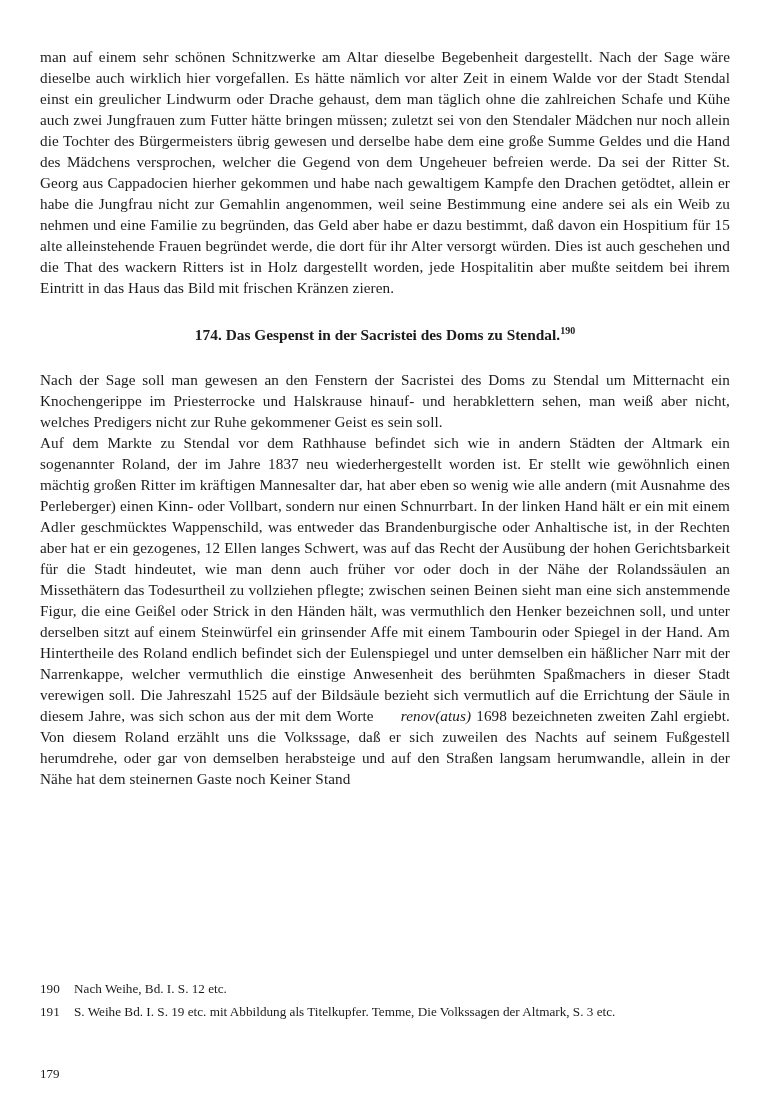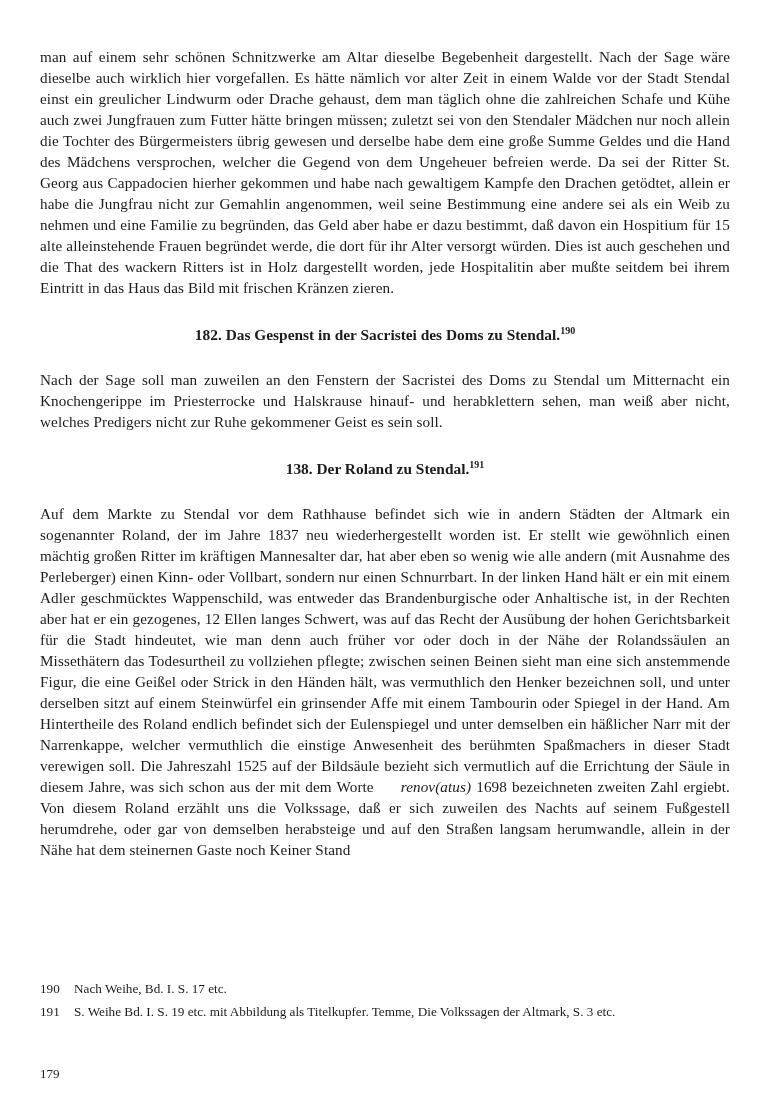--- a/index.html
+++ b/index.html
@@ -74,35 +74,34 @@
 </style>
 </head>
 <body>
 
 <div class="page">
 
   <div class="main-text">
 
     <p class="body">man auf einem sehr schönen Schnitzwerke am Altar dieselbe Begebenheit dargestellt. Nach der Sage wäre dieselbe auch wirklich hier vorgefallen. Es hätte nämlich vor alter Zeit in einem Walde vor der Stadt Stendal einst ein greulicher Lindwurm oder Drache gehaust, dem man täglich ohne die zahlreichen Schafe und Kühe auch zwei Jungfrauen zum Futter hätte bringen müssen; zuletzt sei von den Stendaler Mädchen nur noch allein die Tochter des Bürgermeisters übrig gewesen und derselbe habe dem eine große Summe Geldes und die Hand des Mädchens versprochen, welcher die Gegend von dem Ungeheuer befreien werde. Da sei der Ritter St. Georg aus Cappadocien hierher gekommen und habe nach gewaltigem Kampfe den Drachen getödtet, allein er habe die Jungfrau nicht zur Gemahlin angenommen, weil seine Bestimmung eine andere sei als ein Weib zu nehmen und eine Familie zu begründen, das Geld aber habe er dazu bestimmt, daß davon ein Hospitium für 15 alte alleinstehende Frauen begründet werde, die dort für ihr Alter versorgt würden. Dies ist auch geschehen und die That des wackern Ritters ist in Holz dargestellt worden, jede Hospitalitin aber mußte seitdem bei ihrem Eintritt in das Haus das Bild mit frischen Kränzen zieren.</p>
 
-    <h2 class="heading"><span>182. Das Gespenst in der Sacristei des Doms zu Stendal.</span><sup>190</sup></h2>
+    <h2 class="heading"><span>174. Das Gespenst in der Sacristei des Doms zu Stendal.</span><sup>190</sup></h2>
 
-    <p class="body">Nach der Sage soll man zuweilen an den Fenstern der Sacristei des Doms zu Stendal um Mitternacht ein Knochengerippe im Priesterrocke und Halskrause hinauf- und herabklettern sehen, man weiß aber nicht, welches Predigers nicht zur Ruhe gekommener Geist es sein soll.</p>
+    <p class="body">Nach der Sage soll man gewesen an den Fenstern der Sacristei des Doms zu Stendal um Mitternacht ein Knochengerippe im Priesterrocke und Halskrause hinauf- und herabklettern sehen, man weiß aber nicht, welches Predigers nicht zur Ruhe gekommener Geist es sein soll.</p>
 
-    <h2 class="heading"><span>138. Der Roland zu Stendal.</span><sup>191</sup></h2>
 
     <p class="body"><span>Auf dem Markte zu Stendal vor dem Rathhause befindet sich wie in andern Städten der Altmark ein sogenannter Roland, der im Jahre 1837 neu wiederhergestellt worden ist. Er stellt wie gewöhnlich einen mächtig großen Ritter im kräftigen Mannesalter dar, hat aber eben so wenig wie alle andern (mit Ausnahme des Perleberger) einen Kinn- oder Vollbart, sondern nur einen Schnurrbart. In der linken Hand hält er ein mit einem Adler geschmücktes Wappenschild, was entweder das Brandenburgische oder Anhaltische ist, in der Rechten aber hat er ein gezogenes, 12 Ellen langes Schwert, was auf das Recht der Ausübung der hohen Gerichtsbarkeit für die Stadt hindeutet, wie man denn auch früher vor oder doch in der Nähe der Rolandssäulen an Missethätern das Todesurtheil zu vollziehen pflegte; zwischen seinen Beinen sieht man eine sich anstemmende Figur, die eine Geißel oder Strick in den Händen hält, was vermuthlich den Henker bezeichnen soll, und unter derselben sitzt auf einem Steinwürfel ein grinsender Affe mit einem Tambourin oder Spiegel in der Hand. Am Hintertheile des Roland endlich befindet sich der Eulenspiegel und unter demselben ein häßlicher Narr mit der Narrenkappe, welcher vermuthlich die einstige Anwesenheit des berühmten Spaßmachers in dieser Stadt verewigen soll. Die Jahreszahl 1525 auf der Bildsäule bezieht sich vermutlich auf die Errichtung der Säule in diesem Jahre, was sich schon aus der mit dem Worte </span><i class="renov">renov(atus)</i><span> 1698 bezeichneten zweiten Zahl ergiebt. Von diesem Roland erzählt uns die Volkssage, daß er sich zuweilen des Nachts auf seinem Fußgestell herumdrehe, oder gar von demselben herabsteige und auf den Straßen langsam herumwandle, allein in der Nähe hat dem steinernen Gaste noch Keiner Stand</span></p>
 
   </div>
 
   <div class="footnotes">
 
     <div class="footnote">
       <span class="fn-ref">190</span>
-      <span class="fn-text">Nach Weihe, Bd. I. S. 17 etc.</span>
+      <span class="fn-text">Nach Weihe, Bd. I. S. 12 etc.</span>
     </div>
 
     <div class="footnote">
       <span class="fn-ref">191</span>
       <span class="fn-text">S. Weihe Bd. I. S. 19 etc. mit Abbildung als Titelkupfer. Temme, Die Volkssagen der Altmark, S. 3 etc.</span>
     </div>
 
   </div>
 
   <div class="page-number">179</div>

